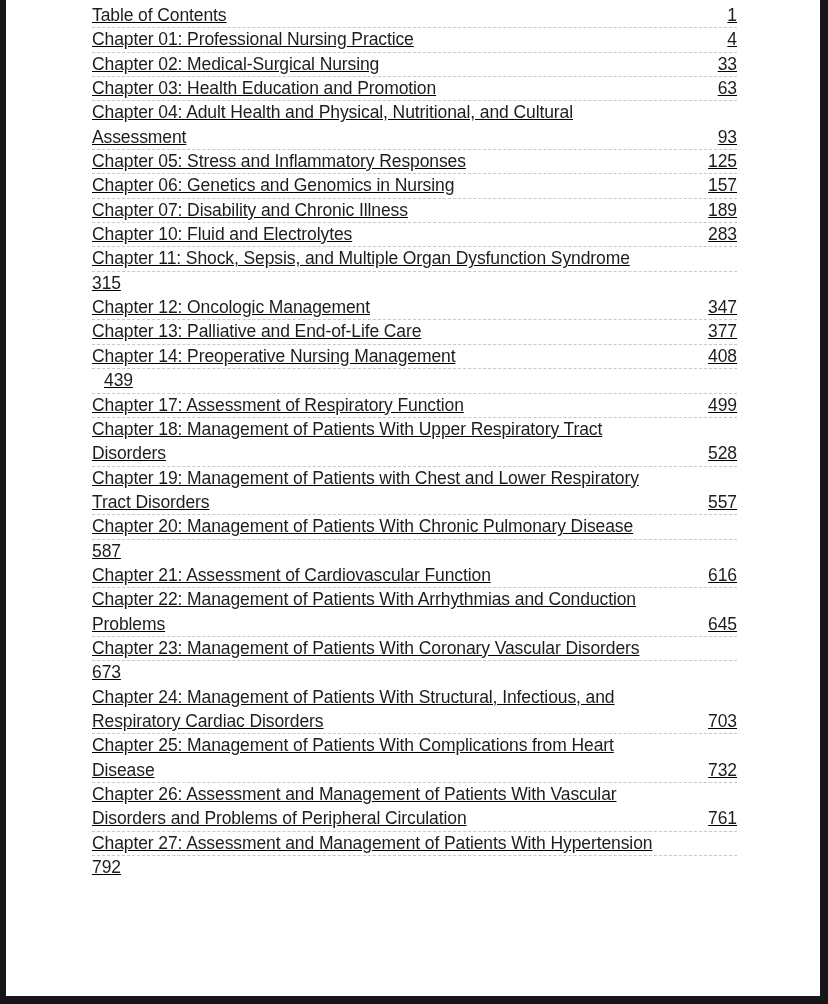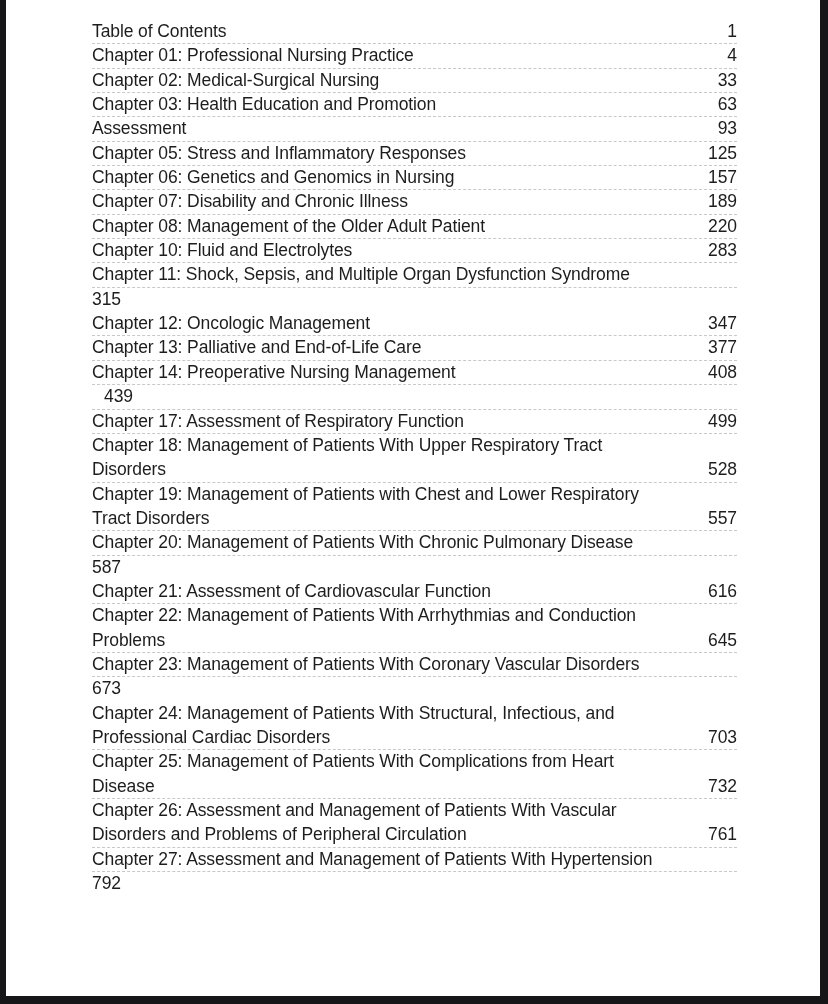--- a/index.html
+++ b/index.html
@@ -18,22 +18,23 @@
     background: #ffffff;
   }
   .bar { position: absolute; background: #161619; }
   .bar-left   { left: 0; top: 0; width: 6px;  height: 1004px; }
   .bar-right  { right: 0; top: 0; width: 8px; height: 1004px; }
   .bar-bottom { left: 0; bottom: 0; width: 828px; height: 8px; }
 
   .toc-content {
     position: absolute;
     left: 92px;
-    top: 20px;
+    top: 4px;
     width: 645px;
+    text-decoration: underline;
   }
   .entry { cursor: pointer; }
   .line {
     height: 24.35px;
     line-height: 23.6px;
     box-sizing: border-box;
     font-size: 17.5px;
     color: #1d1d1d;
     letter-spacing: -0.1px;
     white-space: nowrap;
@@ -76,20 +77,21 @@
           <span class="num">33</span>
         </div>
       </div>
       <div class="entry">
         <div class="line end flex">
           <span class="t">Chapter 03: Health Education and Promotion</span>
           <span class="num">63</span>
         </div>
       </div>
       <div class="entry">
+        <div class="line">Chapter 04: Adult Health and Physical, Nutritional, and Cultural</div>
         <div class="line end flex">
           <span class="t">Assessment</span>
           <span class="num">93</span>
         </div>
       </div>
       <div class="entry">
         <div class="line end flex">
           <span class="t">Chapter 05: Stress and Inflammatory Responses</span>
           <span class="num">125</span>
         </div>
@@ -101,26 +103,20 @@
         </div>
       </div>
       <div class="entry">
         <div class="line end flex">
           <span class="t">Chapter 07: Disability and Chronic Illness</span>
           <span class="num">189</span>
         </div>
       </div>
       <div class="entry">
         <div class="line end flex">
-          <span class="t">Chapter 08: Management of the Older Adult Patient</span>
-          <span class="num">220</span>
-        </div>
-      </div>
-      <div class="entry">
-        <div class="line end flex">
           <span class="t">Chapter 10: Fluid and Electrolytes</span>
           <span class="num">283</span>
         </div>
       </div>
       <div class="entry">
         <div class="line end">Chapter 11: Shock, Sepsis, and Multiple Organ Dysfunction Syndrome</div>
         <div class="line numline"><span>315</span></div>
       </div>
       <div class="entry">
         <div class="line end flex">
@@ -182,21 +178,21 @@
           <span class="num">645</span>
         </div>
       </div>
       <div class="entry">
         <div class="line end">Chapter 23: Management of Patients With Coronary Vascular Disorders</div>
         <div class="line numline"><span>673</span></div>
       </div>
       <div class="entry">
         <div class="line">Chapter 24: Management of Patients With Structural, Infectious, and</div>
         <div class="line end flex">
-          <span class="t">Professional Cardiac Disorders</span>
+          <span class="t">Respiratory Cardiac Disorders</span>
           <span class="num">703</span>
         </div>
       </div>
       <div class="entry">
         <div class="line">Chapter 25: Management of Patients With Complications from Heart</div>
         <div class="line end flex">
           <span class="t">Disease</span>
           <span class="num">732</span>
         </div>
       </div>

